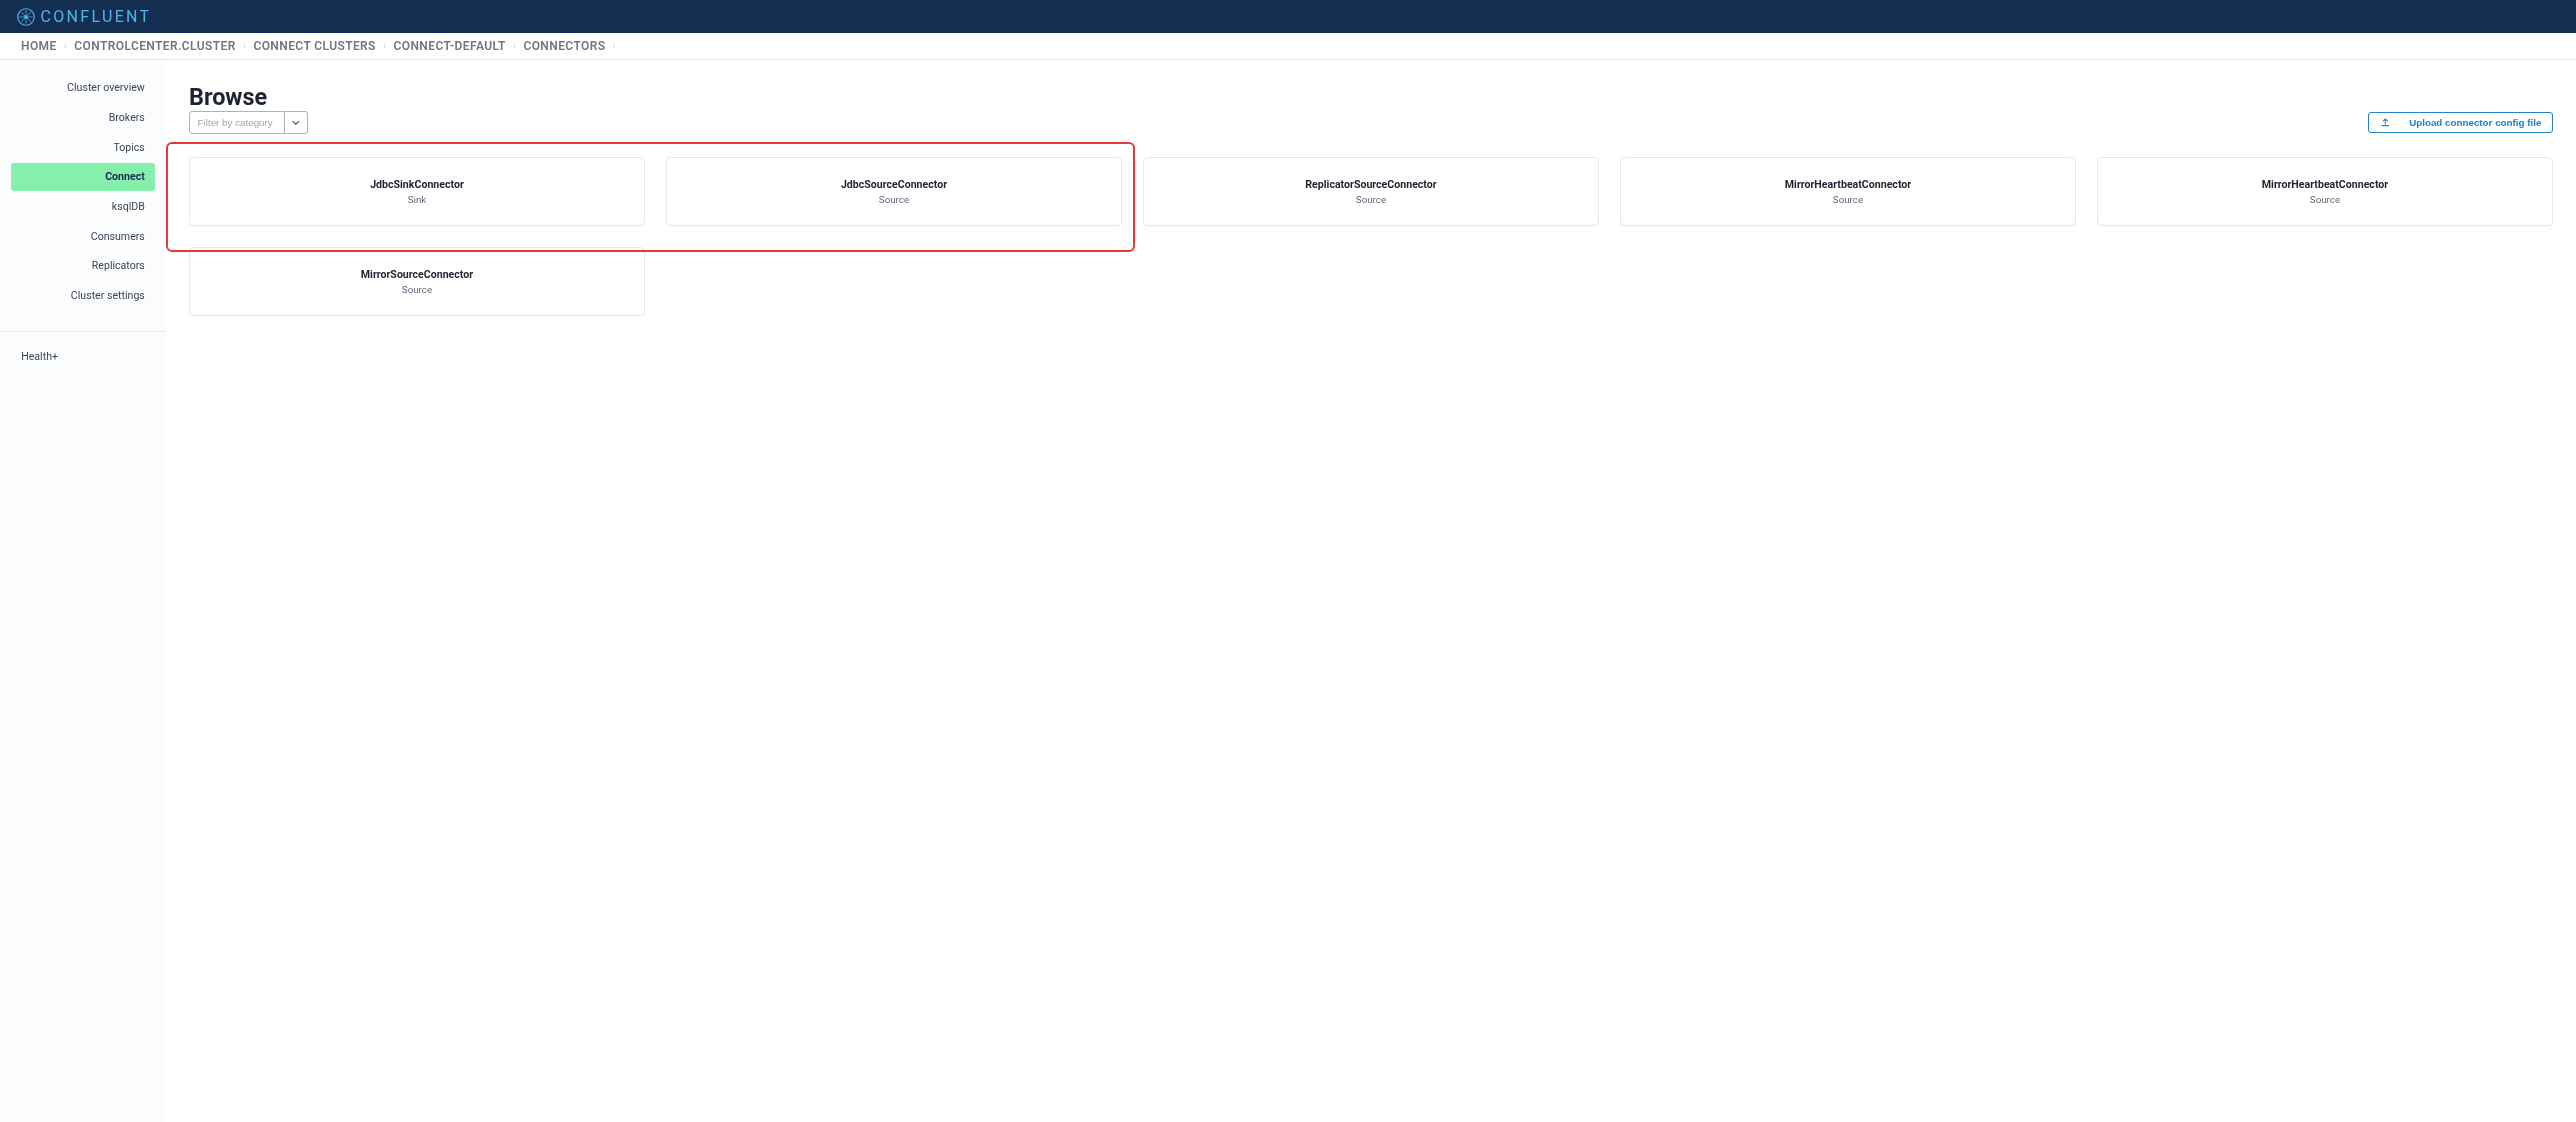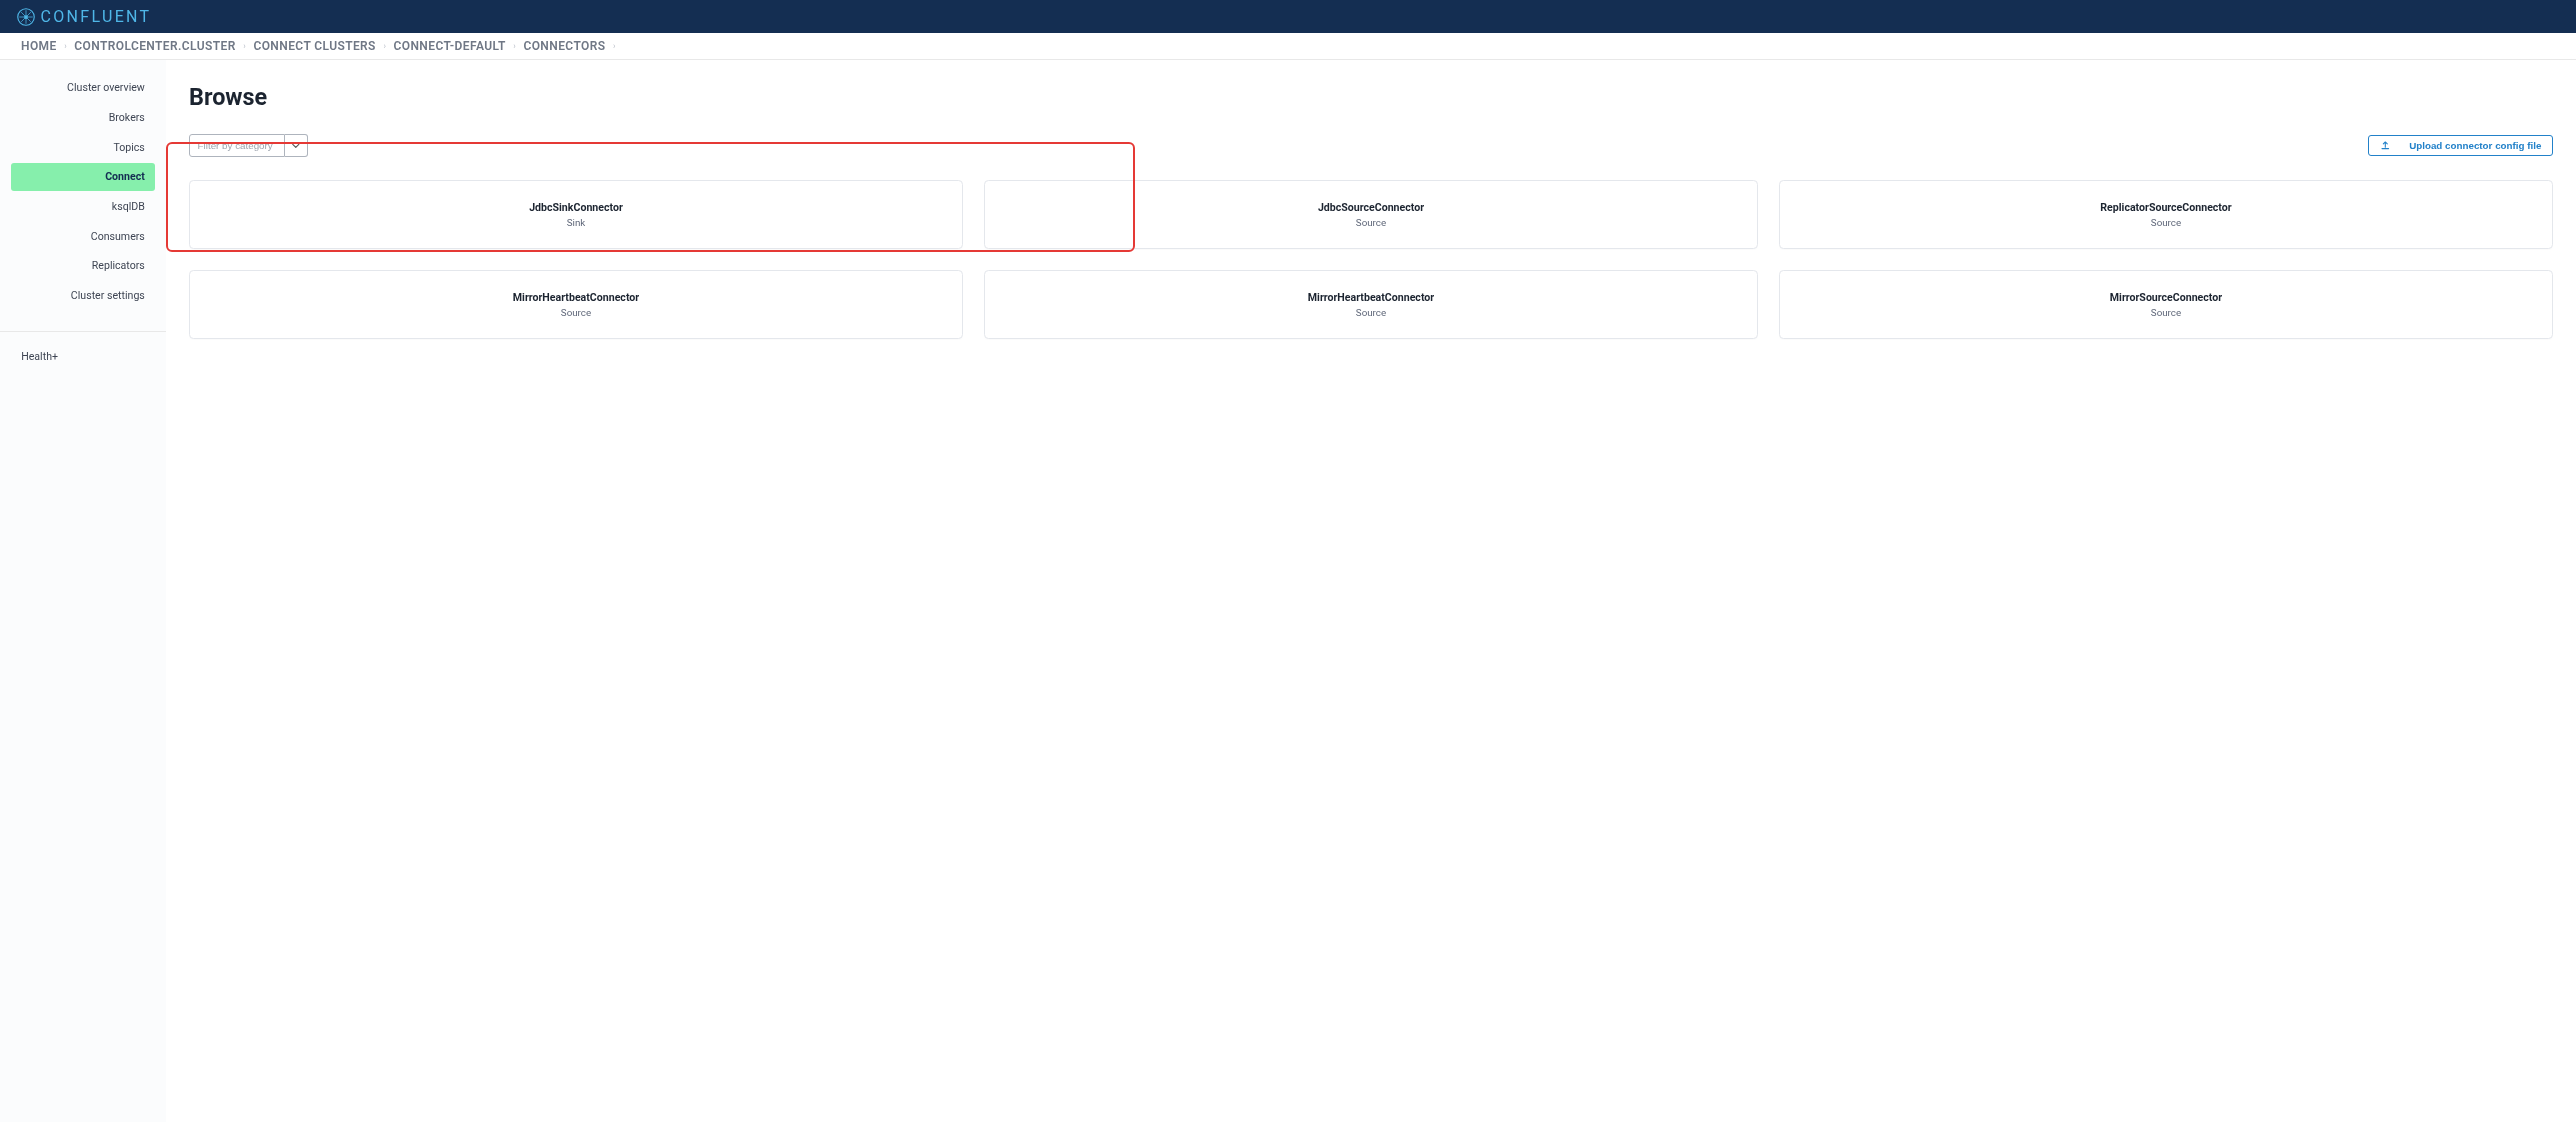--- a/index.html
+++ b/index.html
@@ -95,21 +95,20 @@
     }
     .main {
       flex: 1;
       padding: 23px 23px 23px 23px;
       position: relative;
     }
     .page-title {
       font-size: 23.4px;
       font-weight: 700;
       color: #1c2430;
-      margin-bottom: 23px;
     }
     .controls-row {
       display: flex;
       justify-content: space-between;
       align-items: center;
       margin-bottom: 23px;
     }
     .filter-wrap {
       display: flex;
     }
@@ -151,21 +150,21 @@
       align-items: center;
       gap: 19px;
       cursor: pointer;
     }
     .upload-btn svg {
       width: 10.6px;
       height: 10.6px;
     }
     .cards-grid {
       display: grid;
-      grid-template-columns: repeat(3, 1fr);
+      grid-template-columns: repeat(5, 1fr);
       gap: 21px;
     }
     .connector-card {
       border: 0.8px solid #e4e7ec;
       border-radius: 4.5px;
       background: #fff;
       height: 69px;
       display: flex;
       flex-direction: column;
       align-items: center;

